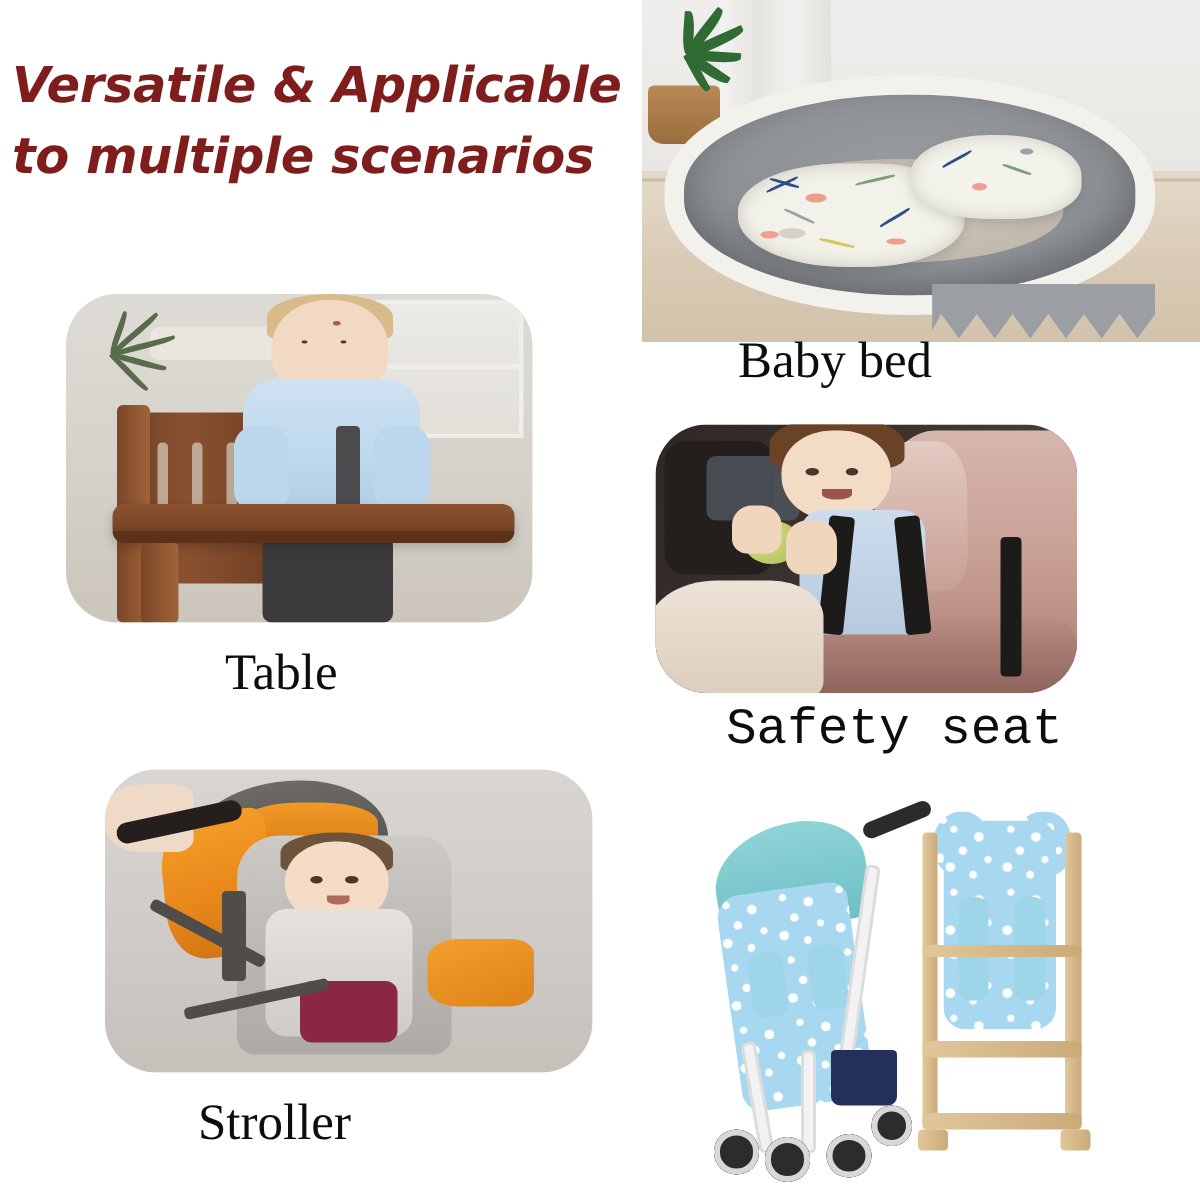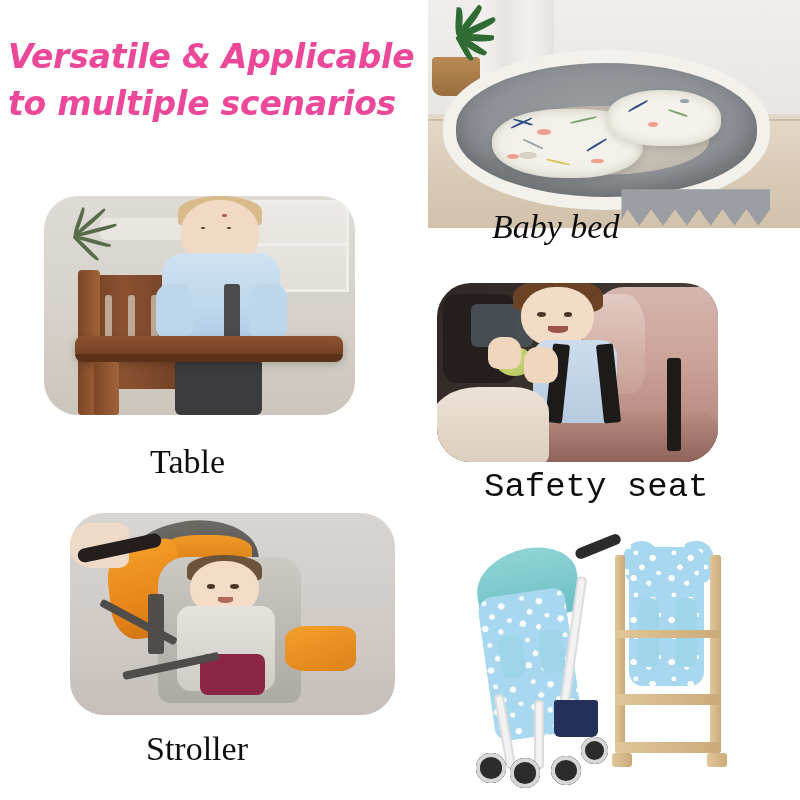--- a/index.html
+++ b/index.html
@@ -28,21 +28,21 @@
   .headline {
     position: absolute;
     left: 8px;
     top: 34px;
     width: 420px;
     font-family: "DejaVu Sans", "Liberation Sans", sans-serif;
     font-weight: bold;
     font-style: italic;
     font-size: 33px;
     line-height: 1.42;
-    color: #ec4899;
+    color: #7f1d1d;
     letter-spacing: -0.2px;
     white-space: pre-line;
   }
 
   
   .panel {
     position: absolute;
     overflow: hidden;
     background: #f2f0ee;
   }
@@ -472,23 +472,23 @@
     <div class="tb-arm" style="left:36%; top:40%; width:12%; height:26%;"></div>
     <div class="tb-arm" style="left:66%; top:40%; width:12%; height:26%;"></div>
     <div class="fill tb-harness"></div>
     <div class="fill tb-legs"></div>
 
     <div class="fill tb-tray"></div>
     <div class="fill tb-traylip"></div>
     <div class="fill" style="left:16%; top:76%; width:8%; height:24%; background:linear-gradient(90deg,#7b4527,#a06439); border-radius:3px;"></div>
   </div>
 
-  <div class="caption" style="left:150px; top:432px;margin-top:13px;">Table</div>
-
-  <div class="caption" style="left:492px; top:210px;font-style:italic;">Baby bed</div>
+  <div class="caption" style="left:150px; top:432px;">Table</div>
+
+  <div class="caption" style="left:492px; top:224px;">Baby bed</div>
 
   <div class="panel rounded" style="left:437px; top:283px; width:281px; height:179px;">
     <div class="fill ss-bg"></div>
     <div class="fill ss-headrest"></div>
     <div class="fill ss-window"></div>
 
     <div class="fill ss-seat"></div>
     <div class="fill ss-wing"></div>
     <div class="fill ss-seatbase"></div>
 
@@ -533,21 +533,21 @@
     </div>
     <div class="fill st-body"></div>
     <div class="fill" style="left:40%; top:70%; width:20%; height:20%; background:#8a2744; border-radius:8px;"></div>
     <div class="fill st-footmuff"></div>
 
     <div class="st-frame" style="left:8%; top:52%; width:26%; height:4%; transform:rotate(28deg);"></div>
     <div class="st-frame" style="left:16%; top:74%; width:30%; height:4%; transform:rotate(-12deg);"></div>
     <div class="st-frame" style="left:24%; top:40%; width:5%; height:30%;"></div>
   </div>
 
-  <div class="caption" style="left:146px; top:732px;">Stroller</div>
+  <div class="caption" style="left:132px; top:732px;">Stroller</div>
 
   <div class="panel square" style="left:452px; top:528px; width:340px; height:268px; background:#ffffff;">
     <div class="fill pp-bg"></div>
 
     <div class="fill pp-canopy"></div>
     <div class="fill pp-handlebar"></div>
     <div class="star-pad pp-seatpad"></div>
     <div class="fill" style="left:14%; top:40%; width:7%; height:16%; background:#9fd5e8; border-radius:8px; transform:rotate(-8deg);"></div>
     <div class="fill" style="left:26%; top:38%; width:7%; height:16%; background:#9fd5e8; border-radius:8px; transform:rotate(-8deg);"></div>
     <div class="pp-push" style="left:34%; top:18%; width:3%; height:50%; transform:rotate(8deg);"></div>

